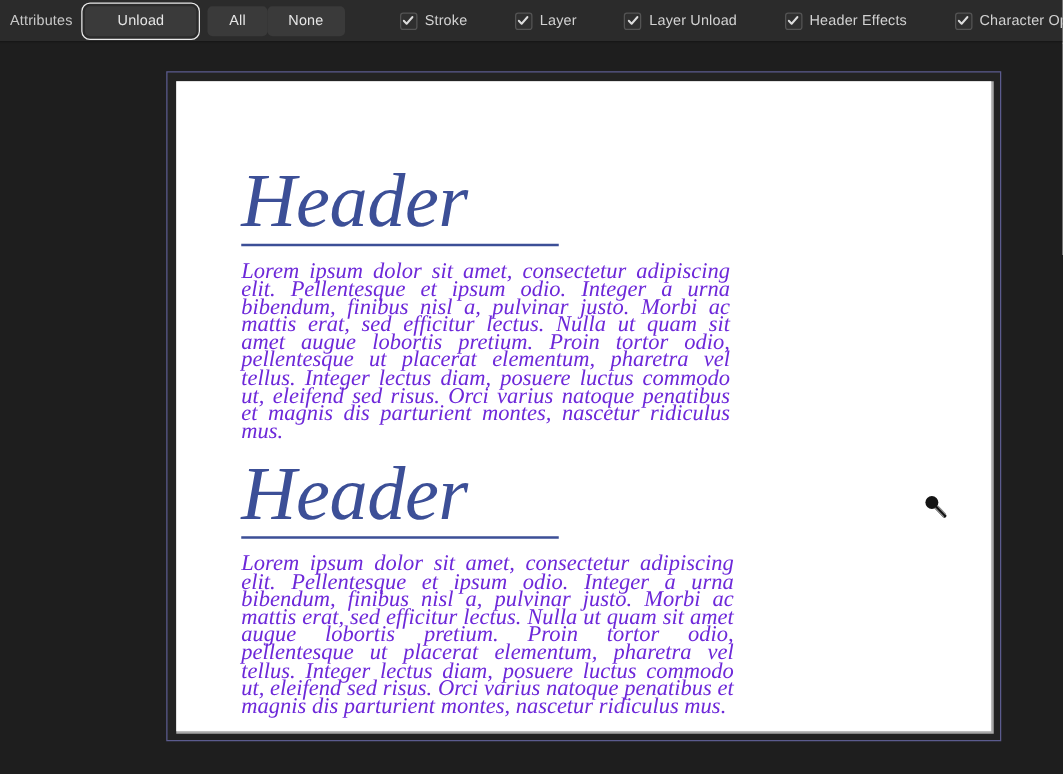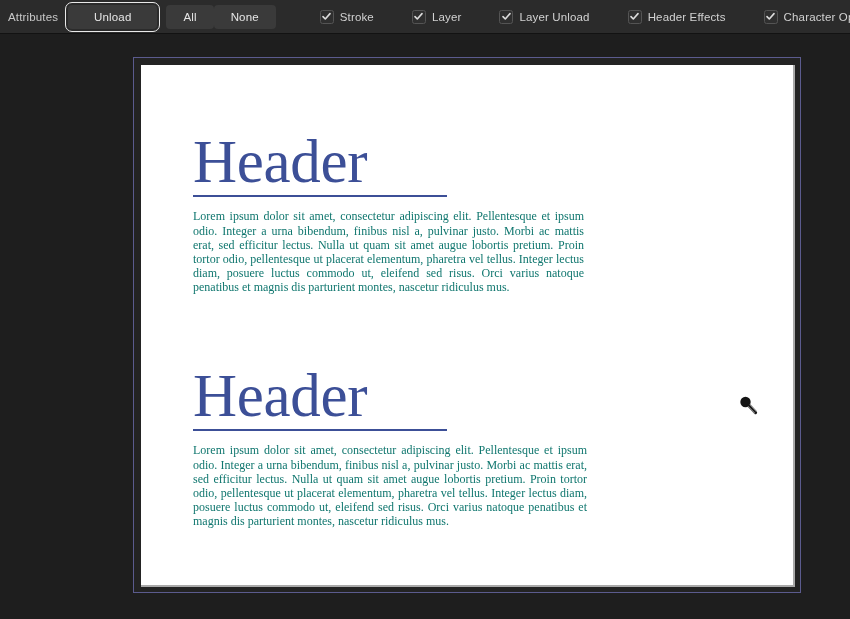--- a/index.html
+++ b/index.html
@@ -151,20 +151,21 @@
     height: 520px;
     background: #ffffff;
     overflow: hidden;
   }
 
   
   .doc-block {
     position: absolute;
     left: 52px;
     width: 393px;
+    font-style: italic;
   }
   #block-1 { top: 68px; }
   #block-2 { top: 302px; }
 
   .doc-header {
     font-family: "Liberation Serif", serif;
     font-size: 61px;
     line-height: 0.95;
     color: #3c4f97;
     font-weight: 400;
@@ -176,23 +177,23 @@
   .doc-rule {
     height: 2.5px;
     background: #3c4f97;
     width: 254px;
     margin-top: 4px;
     margin-bottom: 12px;
   }
 
   .doc-body {
     font-family: "Liberation Serif", serif;
-    font-size: 12px;
+    font-size: 18px;
     line-height: 14.2px;
-    color: #0f766e;
+    color: #6d28d9;
     text-align: justify;
     margin: 0;
     width: 391px;
   }
   #block-2 .doc-body { width: 394px; }
 
   
   #cursor-eyedropper {
     position: absolute;
     left: 737px;

